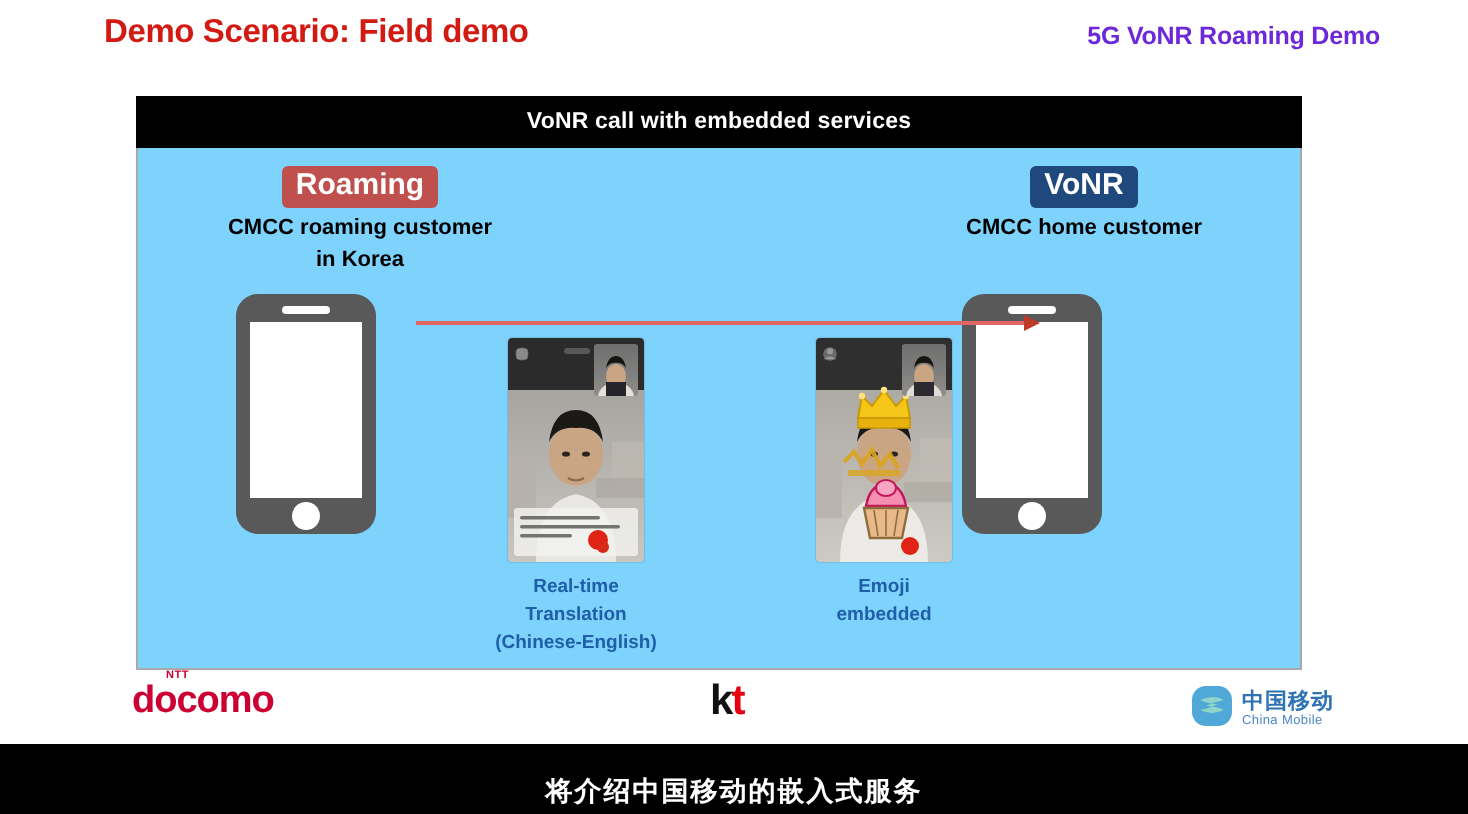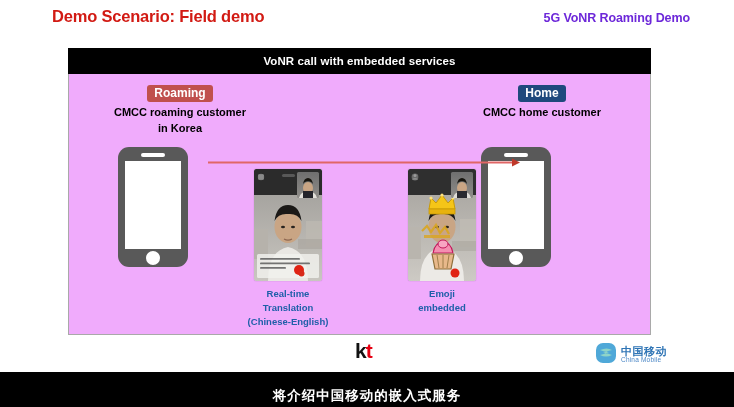--- a/index.html
+++ b/index.html
@@ -39,21 +39,21 @@
   }
 
   
   #panel {
     position: absolute;
     left: 68px;
     top: 48px;
     width: 583px;
     height: 287px;
     border: 1px solid #a9a9a9;
-    background: #f0abfc;
+    background: #7dd3fc;
     box-sizing: border-box;
   }
   #panel-header {
     position: absolute;
     left: -1px;
     top: -1px;
     width: 583px;
     height: 26px;
     background: #000000;
     color: #ffffff;
@@ -73,21 +73,21 @@
     width: 210px;
     text-align: center;
   }
   #endpoint-left  { left: 6px; }
   #endpoint-right { left: 368px; }
 
   .badge {
     display: inline-block;
     padding: 1px 7px 2px 7px;
     border-radius: 3px;
-    font-size: 12px;
+    font-size: 15px;
     font-weight: bold;
     color: #ffffff;
     line-height: 1.2;
   }
   .badge-roaming { background: #C0504D; }
   .badge-home    { background: #1F497D; }
 
   .endpoint-line {
     font-size: 11px;
     font-weight: bold;
@@ -229,21 +229,21 @@
 
   <div id="panel-header">VoNR call with embedded services</div>
 
   <div class="endpoint" id="endpoint-left">
     <span class="badge badge-roaming">Roaming</span>
     <div class="endpoint-line">CMCC roaming customer</div>
     <div class="endpoint-line2">in Korea</div>
   </div>
 
   <div class="endpoint" id="endpoint-right">
-    <span class="badge badge-home">Home</span>
+    <span class="badge badge-home">VoNR</span>
     <div class="endpoint-line">CMCC home customer</div>
   </div>
 
   <div class="device" id="device-left">
     <svg width="74" height="124" viewBox="0 0 74 124">
       <rect x="2" y="2" width="70" height="120" rx="11" ry="11" fill="#595959"></rect>
       <rect x="9" y="16" width="56" height="88" fill="#ffffff"></rect>
       <rect x="25" y="8" width="24" height="4" rx="2" ry="2" fill="#ffffff"></rect>
       <circle cx="37" cy="113" r="7" fill="#ffffff"></circle>
     </svg>
@@ -389,20 +389,24 @@
     <div class="service-caption">
       <div>Emoji</div>
       <div>embedded</div>
     </div>
   </div>
 
 </div>
 
 <div id="logo-strip">
 
+  <div id="logo-docomo">
+    <span class="ntt">NTT</span>
+    <span>docomo</span>
+  </div>
 
   <div id="logo-kt">
     <span>k</span><span class="kt-t">t</span>
   </div>
 
   <div id="logo-cmcc">
     <span>
       <svg width="22" height="22" viewBox="0 0 22 22">
         <rect x="1" y="1" width="20" height="20" rx="7" ry="7" fill="#4FA8D8"></rect>
         <path d="M5 8 q7 -3 12 0 q-5 1 -9 3 q5 0 9 2 q-6 3 -12 0 q5 -1 9 -3 q-5 0 -9 -2 z" fill="#8FD4C8"></path>

